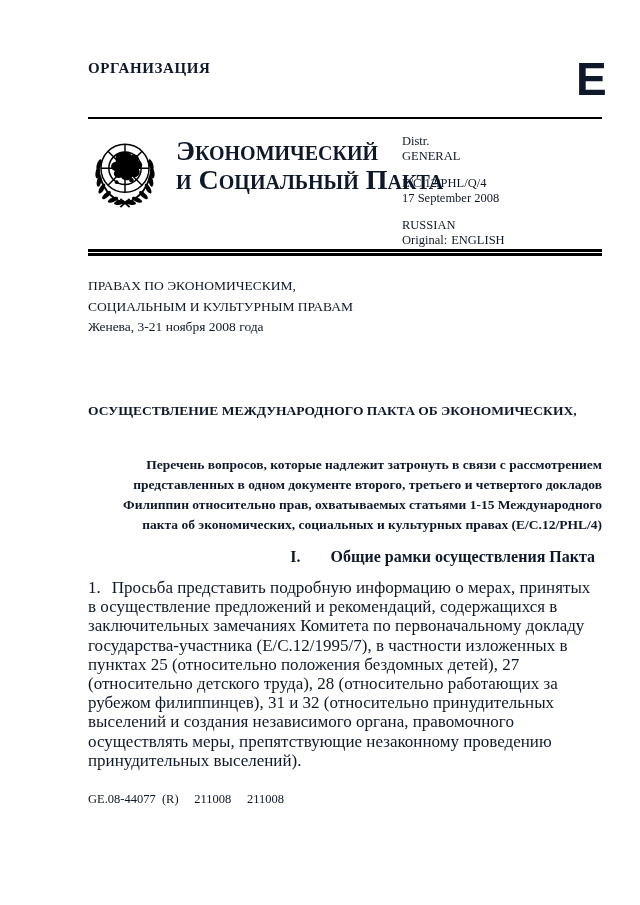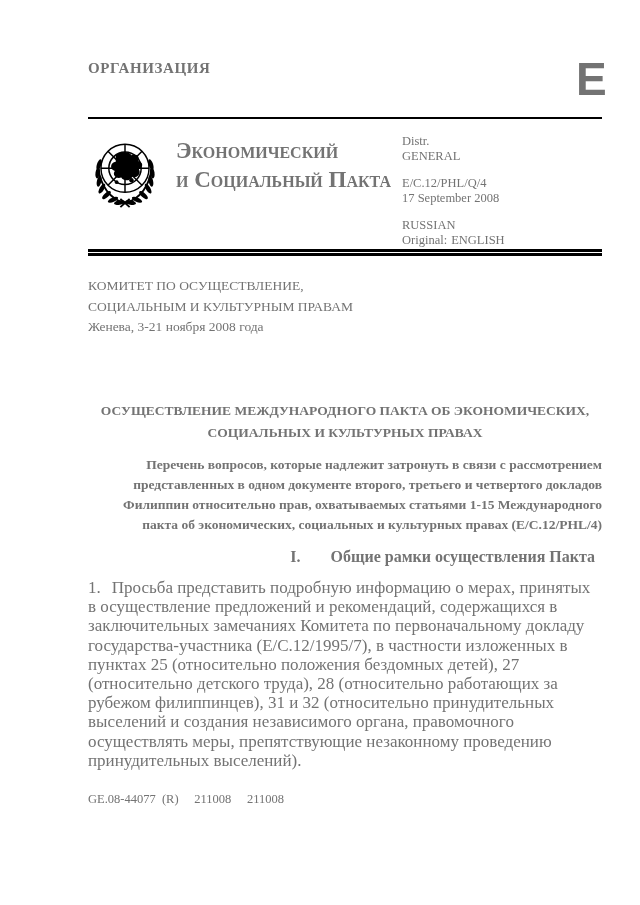--- a/index.html
+++ b/index.html
@@ -1,21 +1,21 @@
 <!DOCTYPE html>
 <html><head>
 <meta charset="utf-8">
 <style>
   * { margin:0; padding:0; box-sizing:border-box; }
   html,body { background:#fff; }
   .page {
     position:relative;
     width:640px; height:905px;
     background:#fff;
-    color:#737373;
+    color:#0f172a;
     font-family:"Liberation Serif", serif;
     overflow:hidden;
   }
   
   .org-block {
     position:absolute; left:88px; top:58px;
     font-weight:bold; font-size:15px; line-height:20px;
     letter-spacing:0.6px;
   }
   .doc-letter {
@@ -27,21 +27,21 @@
     position:absolute; left:88px; top:117px;
     width:514px; height:2px; background:#000;
   }
   
   .emblem {
     position:absolute; left:88px; top:135px;
     width:74px; height:74px; display:block;
   }
   .council {
     position:absolute; left:176px; top:136px;
-    font-weight:bold; font-size:23px; line-height:29px;
+    font-weight:bold; font-size:28px; line-height:29px;
     font-variant:small-caps;
   }
   .distr {
     position:absolute; left:402px; top:134px;
     font-size:12.5px; line-height:15px;
   }
   .distr .gap { height:12px; }
   .distr .orig-val { display:inline-block; margin-left:4px; }
   .thick-rule {
     position:absolute; left:88px; top:249px;
@@ -49,21 +49,21 @@
     background:linear-gradient(#000 0 3px, #fff 3px 4px, #000 4px 7px);
   }
   
   .committee {
     position:absolute; left:88px; top:276px;
     font-size:13.5px; line-height:20.5px;
   }
   
   .doc-title {
     position:absolute; left:88px; top:400px; width:514px;
-    text-align:center; font-weight:bold;
+    font-weight:bold;
     font-size:13.5px; line-height:22px;
   }
   .subtitle {
     position:absolute; left:118px; top:455px; width:484px;
     font-weight:bold; font-size:13.5px; line-height:20px;
     text-align:right;
   }
   .section-heading {
     position:absolute; left:81px; top:548px; width:514px;
     text-align:right; font-weight:bold; font-size:16px;
@@ -142,28 +142,27 @@
     <div>E/C.12/PHL/Q/4</div>
     <div>17 September 2008</div>
     <div class="gap"></div>
     <div>RUSSIAN</div>
     <div><span>Original:</span><span class="orig-val">ENGLISH</span></div>
   </div>
 
   <div class="thick-rule"></div>
 
   <div class="committee">
-    <div>КОМИТЕТ ПО ОСУЩЕСТВЛЕНИЕ,</div>
+    <div>ПРАВАХ ПО ЭКОНОМИЧЕСКИМ,</div>
     <div>СОЦИАЛЬНЫМ И КУЛЬТУРНЫМ ПРАВАМ</div>
     <div>Женева, 3-21 ноября 2008 года</div>
   </div>
 
   <div class="doc-title">
     <div>ОСУЩЕСТВЛЕНИЕ МЕЖДУНАРОДНОГО ПАКТА ОБ ЭКОНОМИЧЕСКИХ,</div>
-    <div>СОЦИАЛЬНЫХ И КУЛЬТУРНЫХ ПРАВАХ</div>
   </div>
 
   <div class="subtitle">Перечень вопросов, которые надлежит затронуть в связи с рассмотрением представленных в одном документе второго, третьего и четвертого докладов Филиппин относительно прав, охватываемых статьями 1-15 Международного пакта об экономических, социальных и культурных правах (E/C.12/PHL/4)</div>
 
   <div class="section-heading">
     <span>I.</span><span class="htab"></span><span>Общие рамки осуществления Пакта</span>
   </div>
 
   <div class="para">
     <span>1.</span><span class="ptab"></span><span>Просьба представить подробную информацию о мерах, принятых в осуществление предложений и рекомендаций, содержащихся в заключительных замечаниях Комитета по первоначальному докладу государства-участника (E/C.12/1995/7), в частности изложенных в пунктах 25 (относительно положения бездомных детей), 27 (относительно детского труда), 28 (относительно работающих за рубежом филиппинцев), 31 и 32 (относительно принудительных выселений и создания независимого органа, правомочного осуществлять меры, препятствующие незаконному проведению принудительных выселений).</span>

